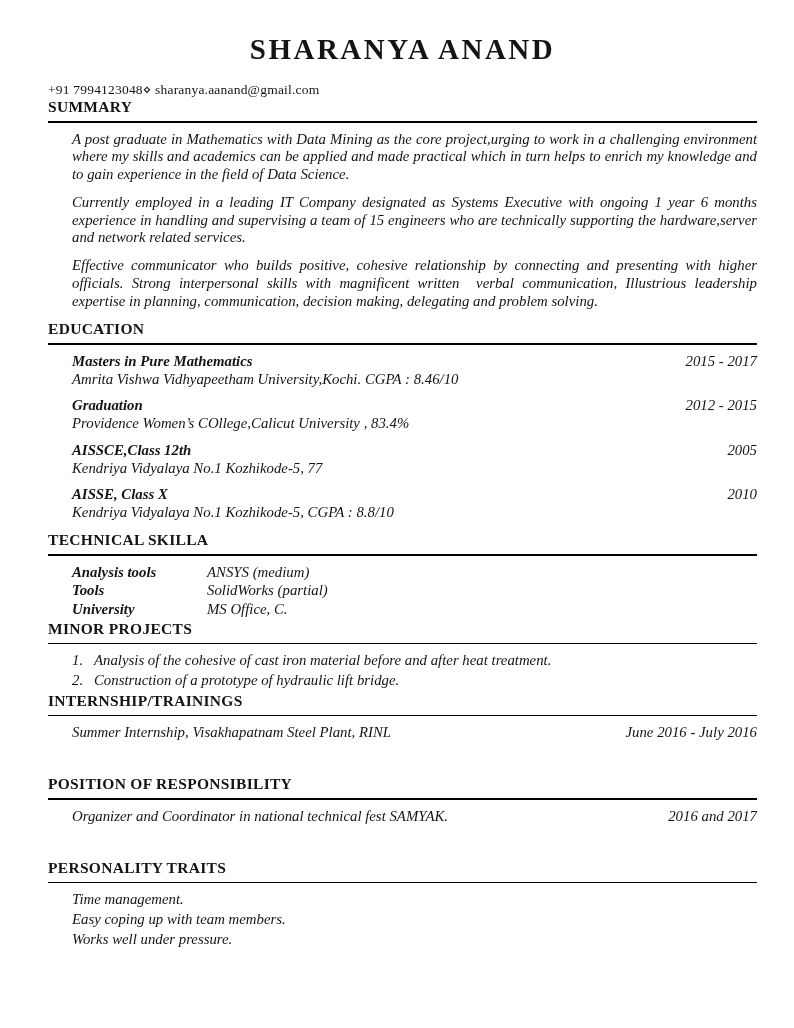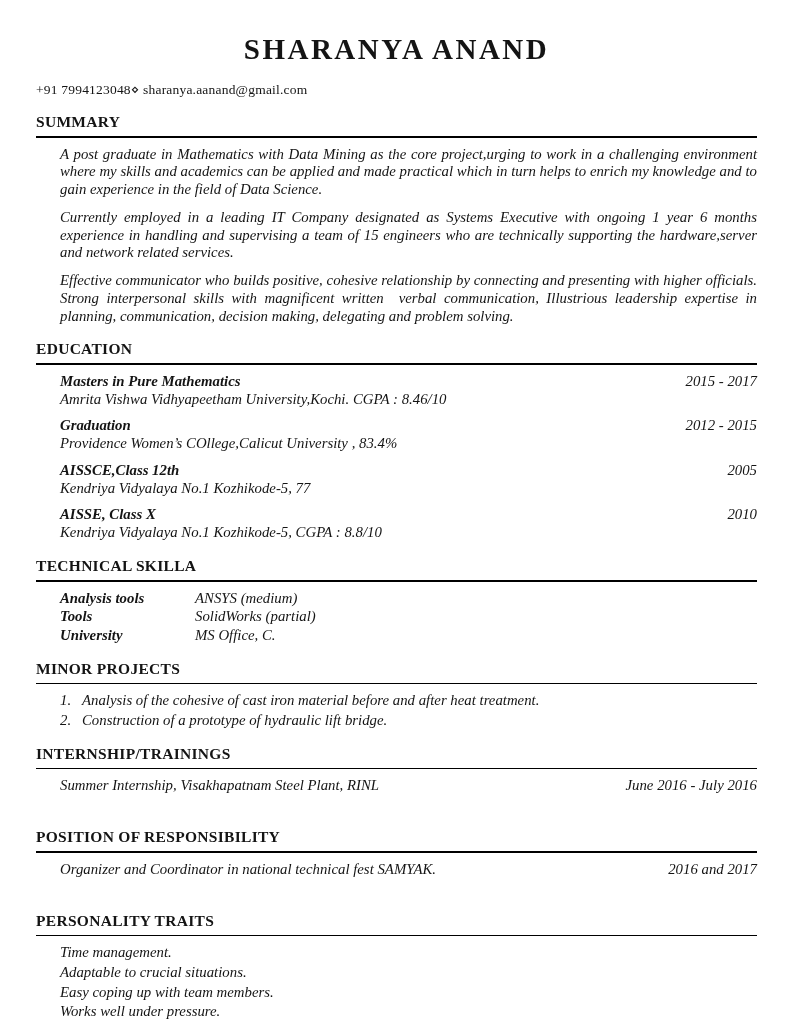--- a/index.html
+++ b/index.html
@@ -5,36 +5,36 @@
   html, body { margin: 0; padding: 0; background: #ffffff; }
   body {
     width: 794px; height: 1028px;
     color: #141414;
     font-family: "Liberation Serif", "DejaVu Serif", serif;
     overflow: hidden;
   }
   .page {
     box-sizing: border-box;
     width: 794px; height: 1028px;
-    padding: 26px 37px 0 36px;
+    padding: 26px 37px 0 48px;
   }
   .name {
     text-align: center;
     font-size: 29px;
     font-weight: 700;
     letter-spacing: 2.5px;
     margin: 7px 0 0 0;
   }
   .contact {
     text-align: left;
     font-size: 13.5px;
     margin-top: 15px;
     letter-spacing: 0.2px;
   }
-  section.sec { margin-top: 15px; }
+  section.sec { }
   section.sec.spaced { margin-top: 33px; }
   .sec-title {
     font-size: 15.5px;
     font-weight: 700;
     letter-spacing: 0.3px;
     margin: 0 0 5px 0;
   }
   .rule { height: 1.6px; background: #000; }
   .sec-body {
     padding-left: 24px;
@@ -161,19 +161,18 @@
         <span class="dates">2016 and 2017</span>
       </div>
     </div>
   </section>
 
   <section class="sec spaced">
     <h2 class="sec-title">PERSONALITY TRAITS</h2>
     <div class="rule"></div>
     <div class="sec-body">
       <div class="trait">Time management.</div>
-      <div class="trait">Adaptable to crucial situations.</div>
       <div class="trait">Easy coping up with team members.</div>
       <div class="trait">Works well under pressure.</div>
     </div>
   </section>
 
 </div>
 
 </body></html>

